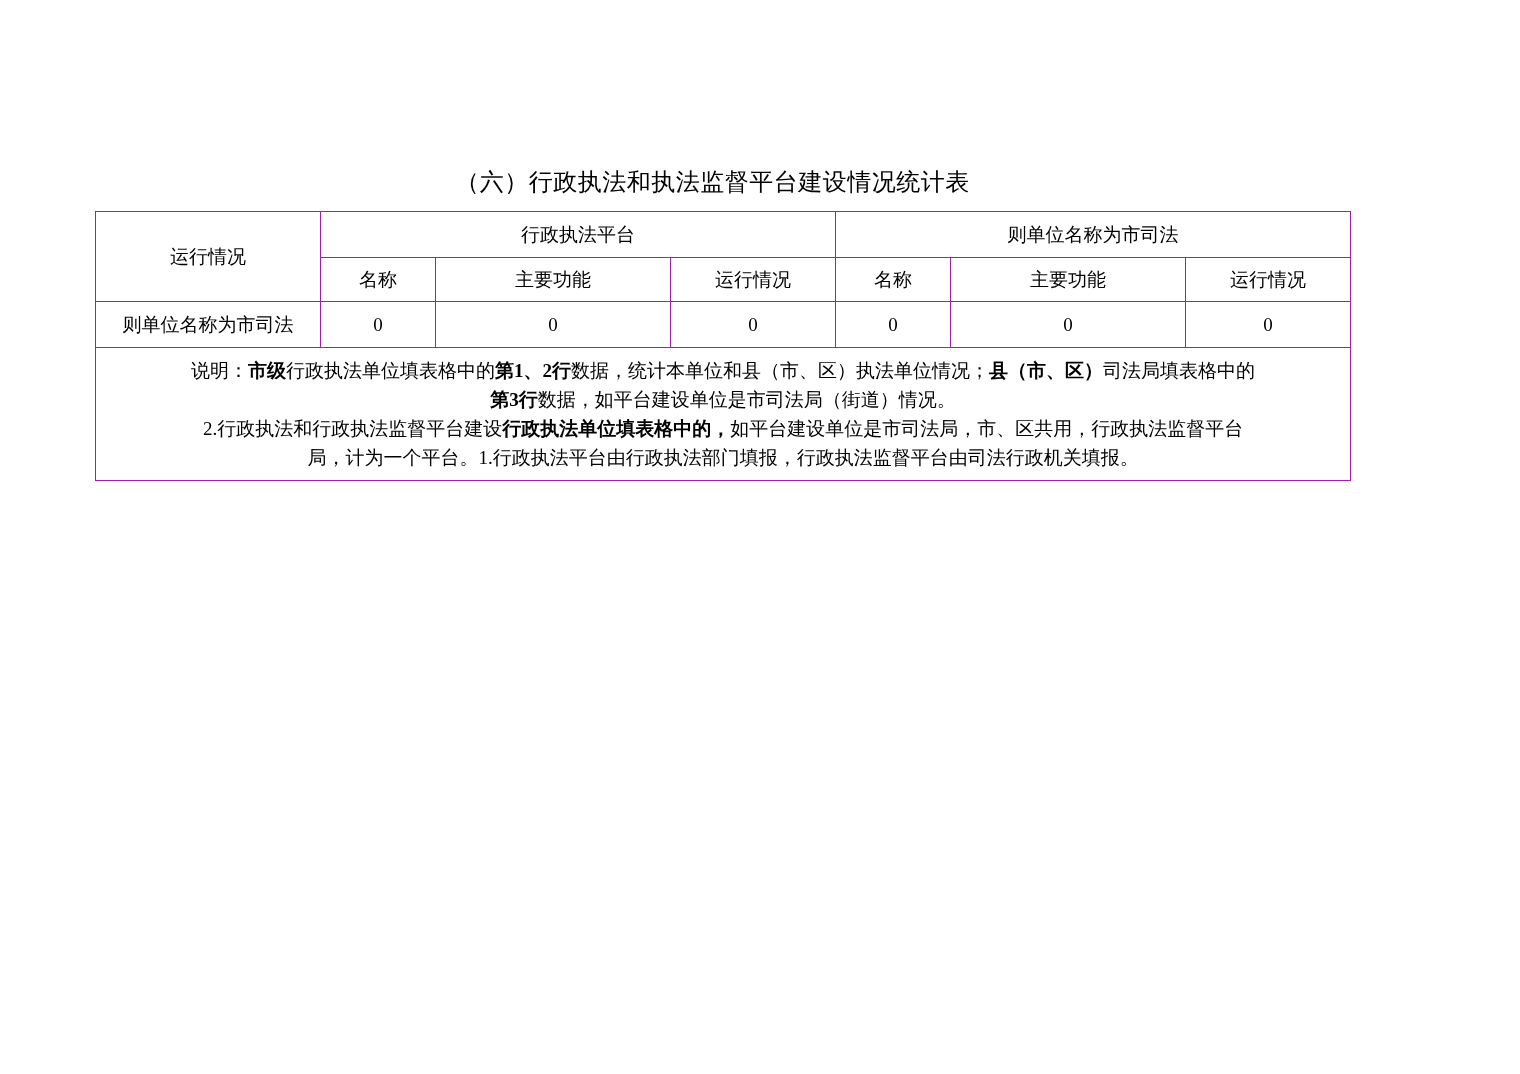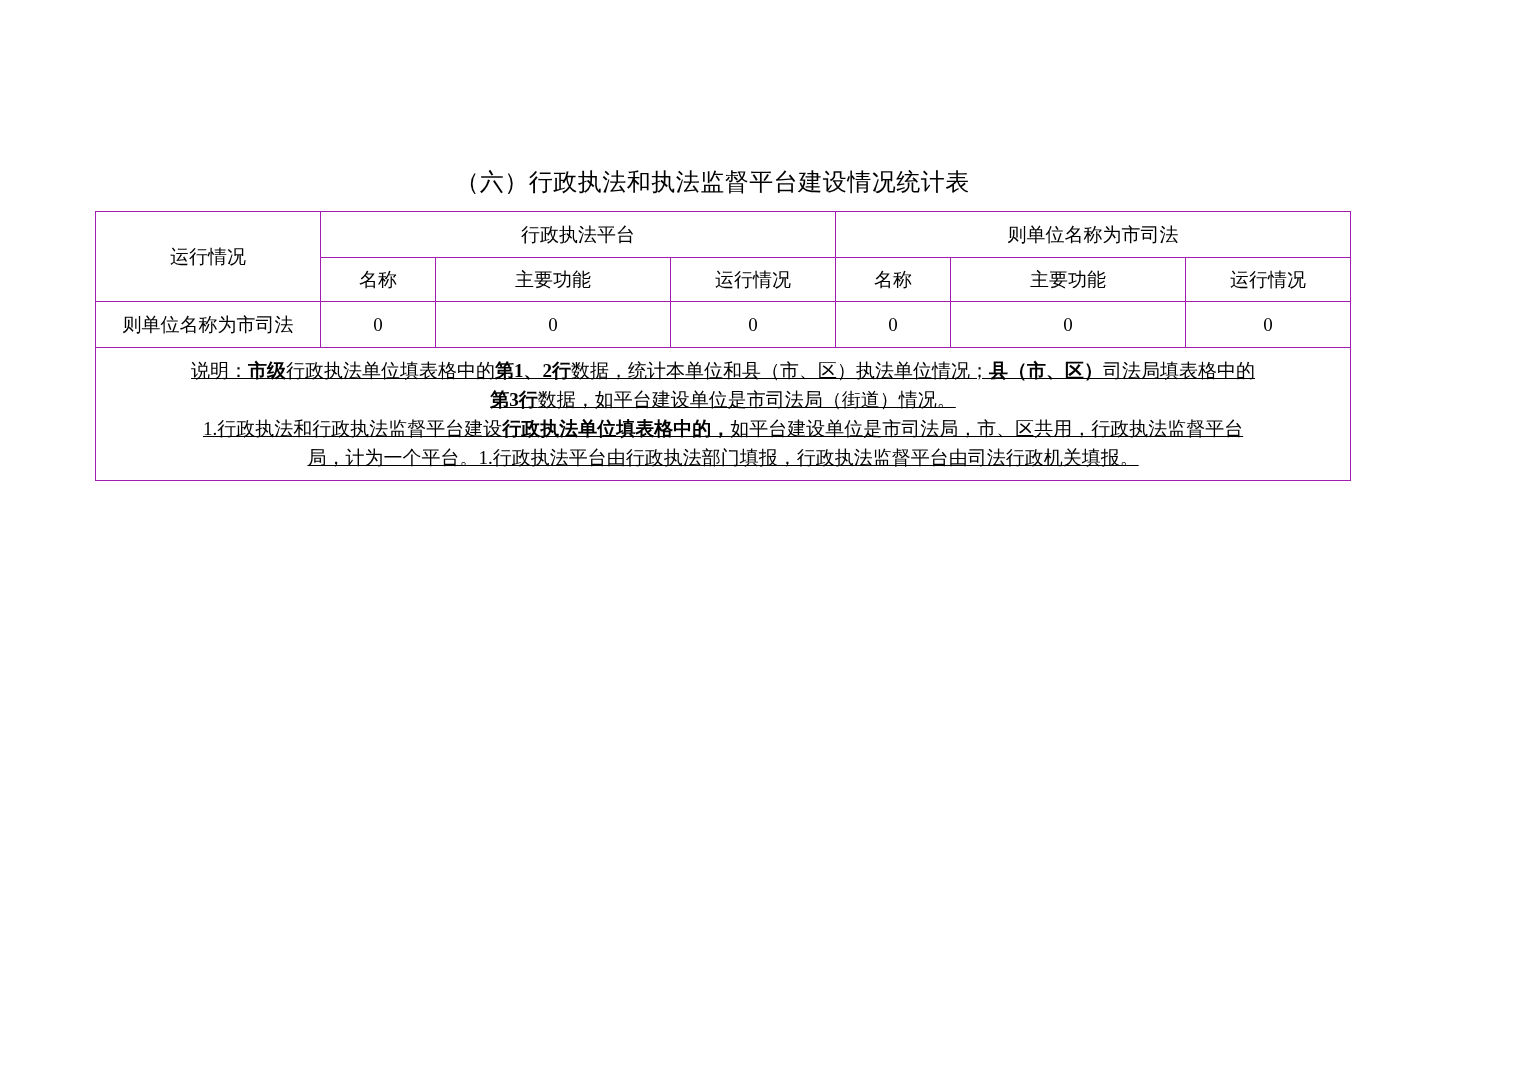--- a/index.html
+++ b/index.html
@@ -68,21 +68,20 @@
   .num-cell {
     font-size: 18px;
     font-family: "Liberation Serif", "DejaVu Serif", serif;
   }
   .note-cell {
     text-align: left;
     vertical-align: top;
     padding: 9px 10px 10px 10px;
     font-size: 18.5px;
     line-height: 1.53;
-    text-decoration: underline;
   }
   .note-cell p {
     margin: 0;
     padding: 0;
   }
   .b {
     font-weight: bold;
   }
   .col-unit { width: 225px; }
   .col-name { width: 115px; }
@@ -126,20 +125,20 @@
         <td class="num-cell">0</td>
         <td class="num-cell">0</td>
         <td class="num-cell">0</td>
         <td class="num-cell">0</td>
         <td class="num-cell">0</td>
       </tr>
       <tr>
         <td colspan="7" class="note-cell">
           <p><span>说明：</span><span class="b">市级</span><span>行政执法单位填表格中的</span><span class="b">第1、2行</span><span>数据，统计本单位和县（市、区）执法单位情况；</span><span class="b">县（市、区）</span><span>司法局填表格中的</span></p>
           <p><span class="b">第3行</span><span>数据，如平台建设单位是市司法局（街道）情况。</span></p>
-          <p><span>1.行政执法和行政执法监督平台建设</span><span class="b">行政执法单位填表格中的，</span><span>如平台建设单位是市司法局，市、区共用，行政执法监督平台</span></p>
+          <p><span>2.行政执法和行政执法监督平台建设</span><span class="b">行政执法单位填表格中的，</span><span>如平台建设单位是市司法局，市、区共用，行政执法监督平台</span></p>
           <p><span>局，计为一个平台。1.行政执法平台由行政执法部门填报，行政执法监督平台由司法行政机关填报。</span></p>
         </td>
       </tr>
     </tbody>
   </table>
 
 </div>
 
 </body></html>

